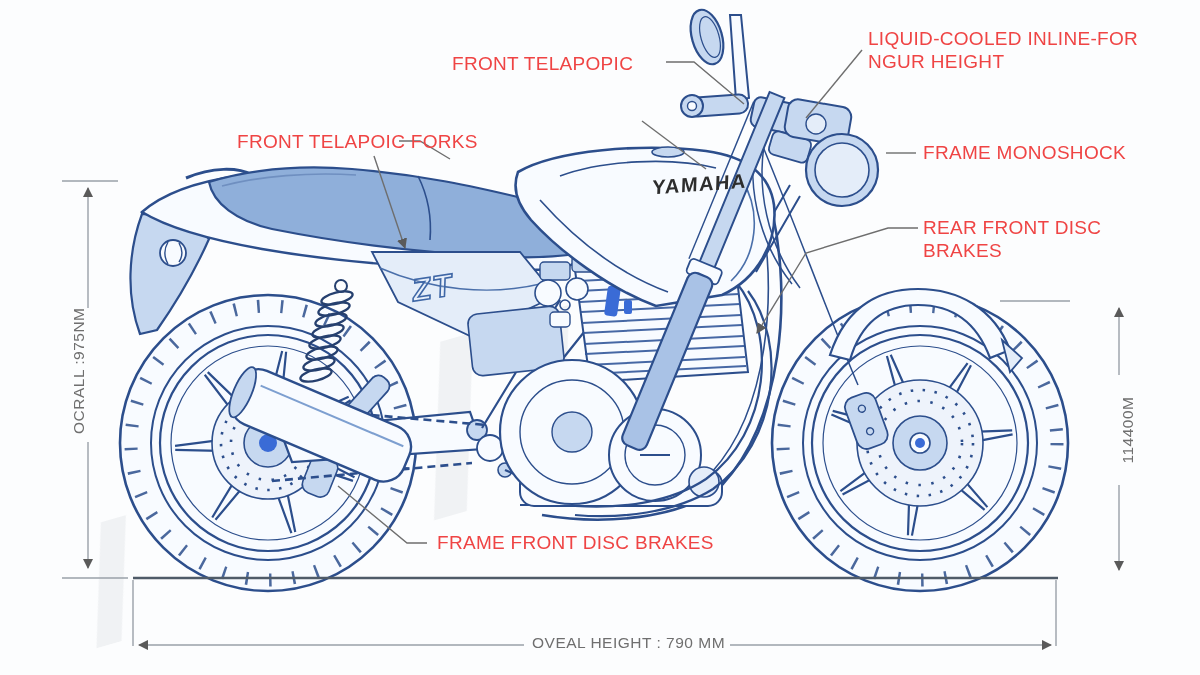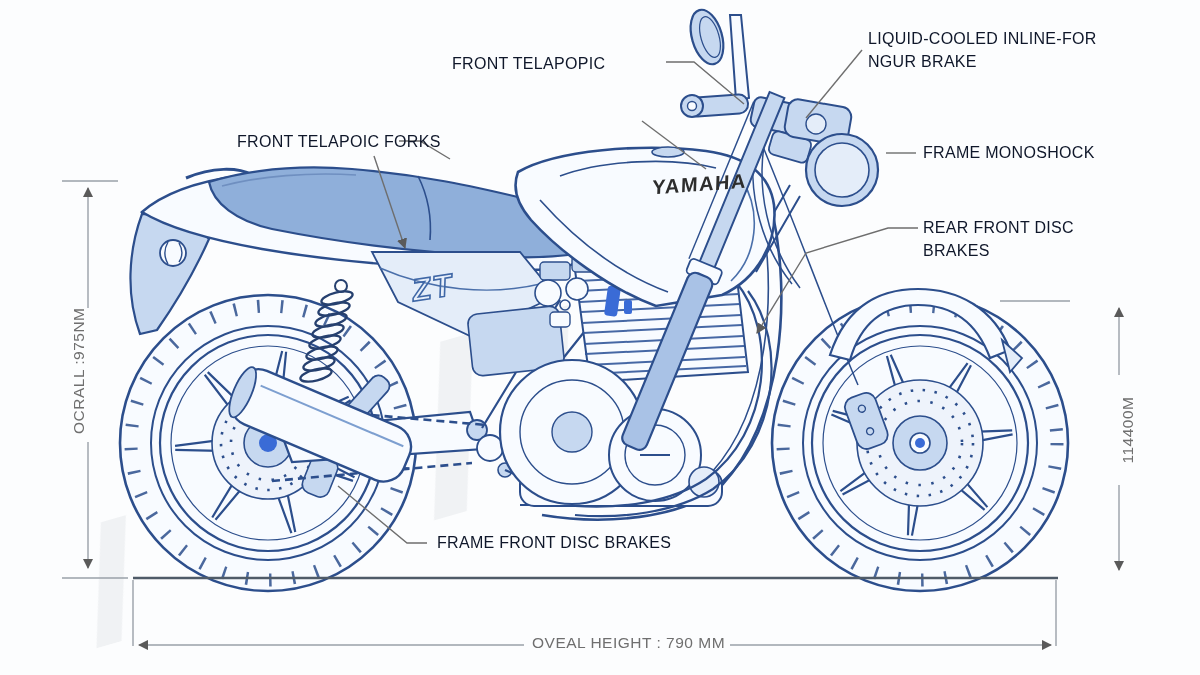--- a/index.html
+++ b/index.html
@@ -2,21 +2,21 @@
 <html><head>
 <meta charset="utf-8">
 <style>
   html,body{margin:0;padding:0;background:#e8e8e8;}
   #stage{
     position:relative;width:1200px;height:675px;background:#fcfdfe;
     font-family:"Liberation Sans",sans-serif;overflow:hidden;
   }
   #art{position:absolute;left:0;top:0;width:1200px;height:675px;}
   .lbl{
-    position:absolute;color:#0f172a;font-size:16px;line-height:23px;
+    position:absolute;color:#ef4444;font-size:19px;line-height:23px;
     letter-spacing:.3px;white-space:nowrap;
   }
   .lbl span{display:block;}
   .r-align{text-align:left;}
   .dimlbl{
     position:absolute;color:#6f6f6f;font-size:15.5px;letter-spacing:.5px;
     background:#fcfdfe;padding:1px 8px;white-space:nowrap;text-align:center;
   }
   .rot{transform:rotate(-90deg);}
   .tanklogo{
@@ -298,21 +298,21 @@
     <path d="M886,153 L916,153"></path>
     <path d="M918,228 L888,228 L806,253 L757,333" marker-end="url(#ah)"></path>
     <path d="M427,543 L407,543 L338,486"></path>
   </g>
 </svg>
 
   <div class="lbl r-align" style="left:452px;top:52px;width:200px;">FRONT TELAPOPIC</div>
 
   <div class="lbl" style="left:868px;top:27px;">
     <span>LIQUID-COOLED INLINE-FOR</span>
-    <span>NGUR BRAKE</span>
+    <span>NGUR HEIGHT</span>
   </div>
 
 
   <div class="lbl" style="left:237px;top:130px;">FRONT TELAPOIC FORKS</div>
 
   <div class="lbl" style="left:923px;top:141px;">
     <span>FRAME MONOSHOCK</span>
   </div>
 
   <div class="lbl" style="left:923px;top:216px;">

